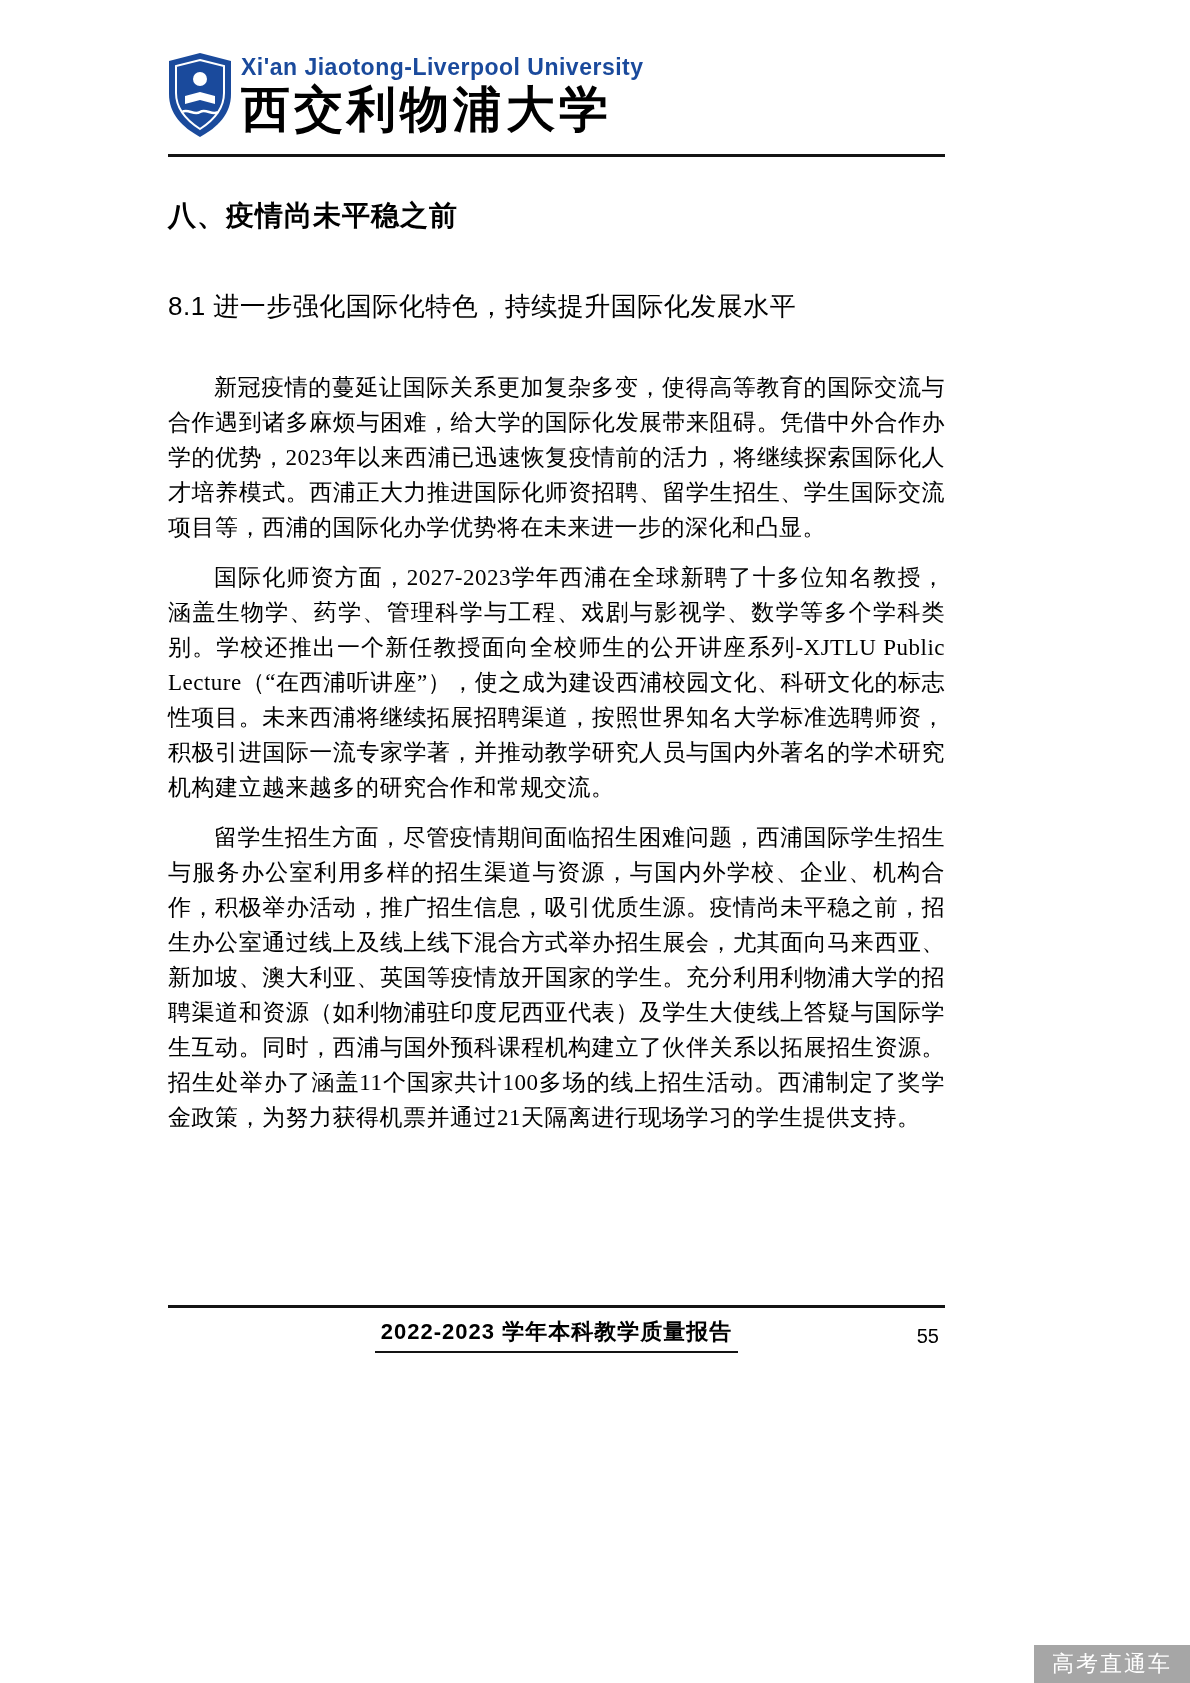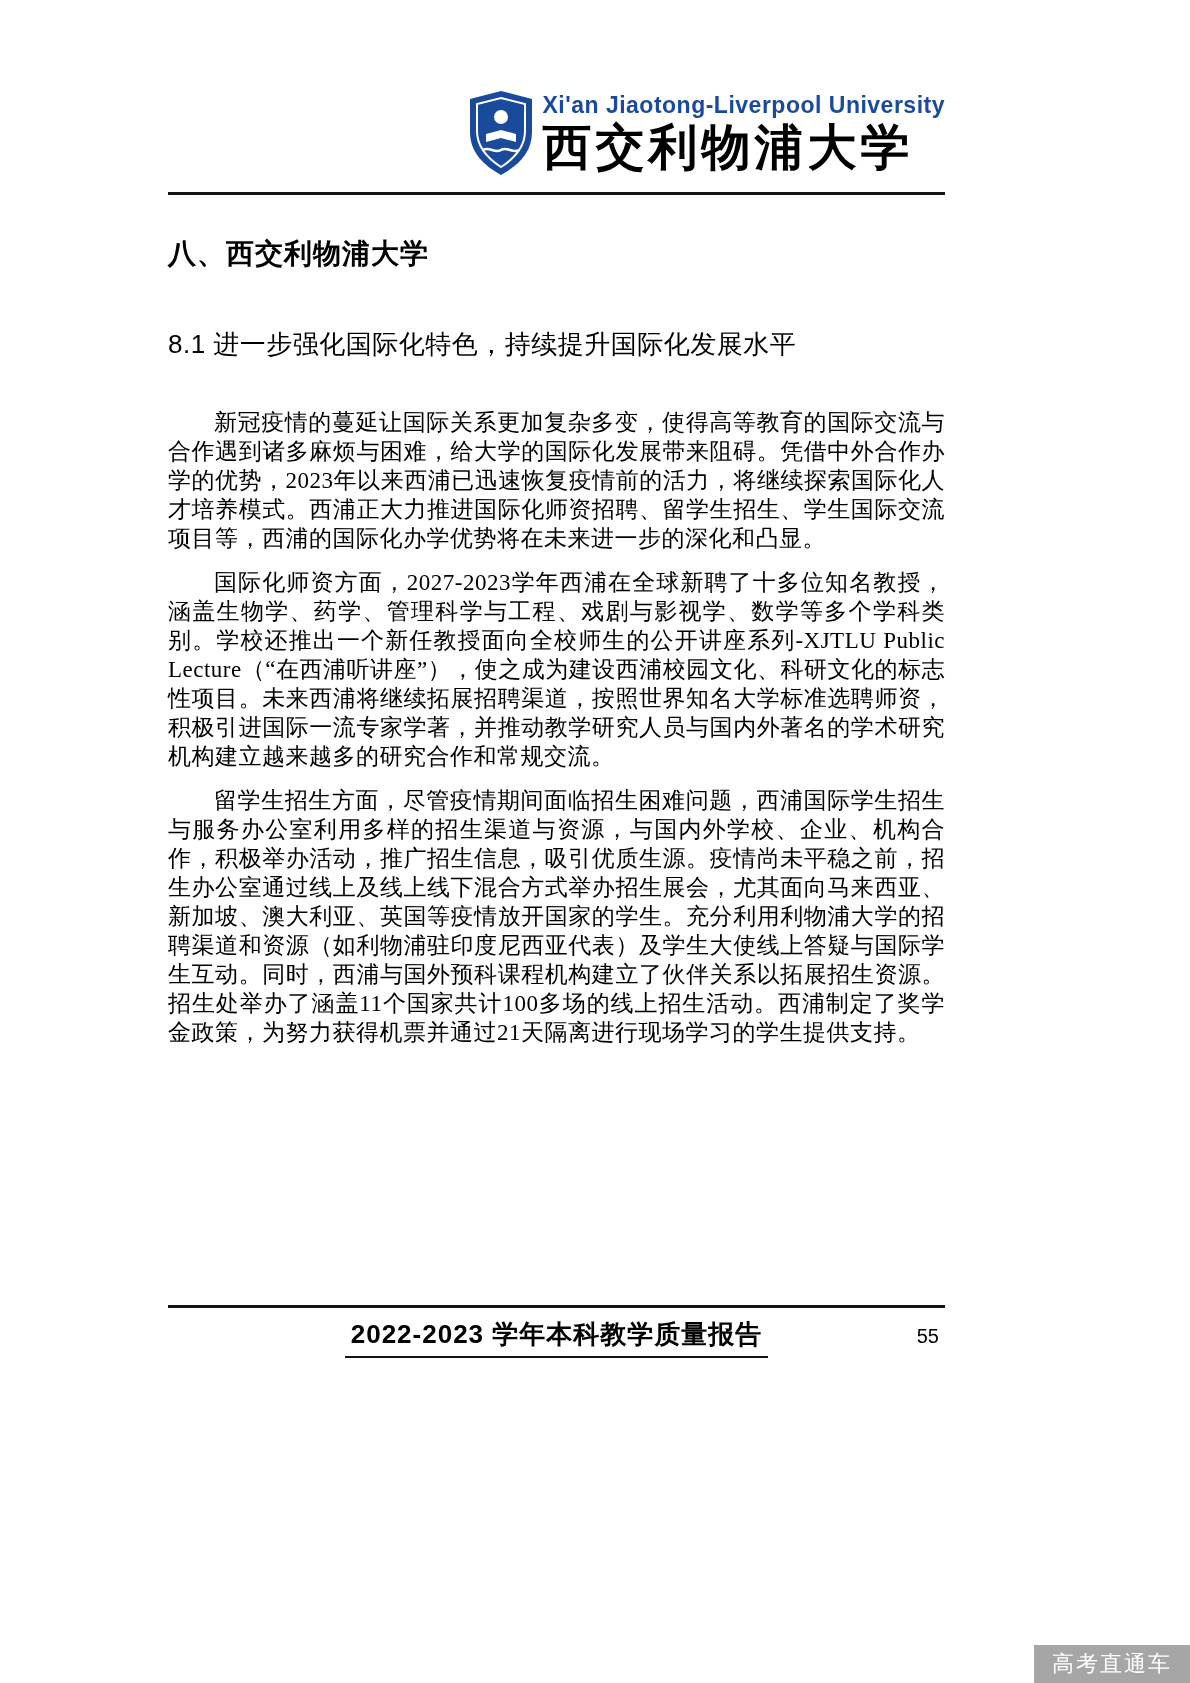--- a/index.html
+++ b/index.html
@@ -17,23 +17,23 @@
 
   .content {
     position: absolute;
     left: 168px;
     top: 0;
     width: 777px;
   }
 
   
   .logo-row {
-    margin-top: 90px;
+    margin-top: 52px;
     display: flex;
-    justify-content: flex-end;
+    justify-content: flex-start;
     align-items: center;
     gap: 9px;
   }
   .crest { flex: 0 0 auto; display: block; }
   .logo-text { display: flex; flex-direction: column; align-items: flex-start; }
   .name-en {
     font-family: "Liberation Sans", sans-serif;
     font-weight: bold;
     font-size: 23px;
     color: #1a4a9c;
@@ -68,42 +68,42 @@
     font-family: "Liberation Sans", sans-serif;
     font-weight: 400;
     font-size: 26px;
     letter-spacing: 0.5px;
   }
 
   
   .body-text { margin-top: 46px; }
   .body-text p {
     font-size: 23px;
-    line-height: 29px;
+    line-height: 35px;
     letter-spacing: 0.5px;
     text-align: justify;
     text-indent: 2em;
     margin-bottom: 15px;
   }
   .body-text p:last-child { margin-bottom: 0; }
 
   
   .footer {
     position: absolute;
     left: 168px;
     top: 1305px;
     width: 777px;
   }
   .footer-rule { height: 3px; background: #141414; }
   .footer-row { position: relative; margin-top: 9px; text-align: center; }
   .footer-title {
     display: inline-block;
     font-family: "Liberation Sans", sans-serif;
     font-weight: 700;
-    font-size: 26px;
+    font-size: 22px;
     letter-spacing: 1px;
     border-bottom: 2px solid #141414;
     padding: 0 6px 4px 6px;
   }
   .page-number {
     position: absolute;
     right: 6px;
     top: 8px;
     font-size: 20px;
     font-family: Liberation Sans, sans-serif;
@@ -140,21 +140,21 @@
         <path d="M14 60 C20 56 26 64 32 60 C38 56 44 64 50 60" stroke="#ffffff" stroke-width="2.5" fill="none"></path>
       </svg>
       <div class="logo-text">
         <span class="name-en">Xi'an Jiaotong-Liverpool University</span>
         <span class="name-zh">西交利物浦大学</span>
       </div>
     </div>
 
     <div class="rule"></div>
 
-    <h1 class="section-title">八、西交利物浦大学</h1>
+    <h1 class="section-title">八、疫情尚未平稳之前</h1>
 
     <h2 class="section-subtitle">8.1 进一步强化国际化特色，持续提升国际化发展水平</h2>
 
     <div class="body-text">
       <p>新冠疫情的蔓延让国际关系更加复杂多变，使得高等教育的国际交流与合作遇到诸多麻烦与困难，给大学的国际化发展带来阻碍。凭借中外合作办学的优势，2023年以来西浦已迅速恢复疫情前的活力，将继续探索国际化人才培养模式。西浦正大力推进国际化师资招聘、留学生招生、学生国际交流项目等，西浦的国际化办学优势将在未来进一步的深化和凸显。</p>
       <p>国际化师资方面，2027-2023学年西浦在全球新聘了十多位知名教授，涵盖生物学、药学、管理科学与工程、戏剧与影视学、数学等多个学科类别。学校还推出一个新任教授面向全校师生的公开讲座系列-XJTLU Public Lecture（“在西浦听讲座”），使之成为建设西浦校园文化、科研文化的标志性项目。未来西浦将继续拓展招聘渠道，按照世界知名大学标准选聘师资，积极引进国际一流专家学著，并推动教学研究人员与国内外著名的学术研究机构建立越来越多的研究合作和常规交流。</p>
       <p>留学生招生方面，尽管疫情期间面临招生困难问题，西浦国际学生招生与服务办公室利用多样的招生渠道与资源，与国内外学校、企业、机构合作，积极举办活动，推广招生信息，吸引优质生源。疫情尚未平稳之前，招生办公室通过线上及线上线下混合方式举办招生展会，尤其面向马来西亚、新加坡、澳大利亚、英国等疫情放开国家的学生。充分利用利物浦大学的招聘渠道和资源（如利物浦驻印度尼西亚代表）及学生大使线上答疑与国际学生互动。同时，西浦与国外预科课程机构建立了伙伴关系以拓展招生资源。招生处举办了涵盖11个国家共计100多场的线上招生活动。西浦制定了奖学金政策，为努力获得机票并通过21天隔离进行现场学习的学生提供支持。</p>
     </div>
 
   </div>

